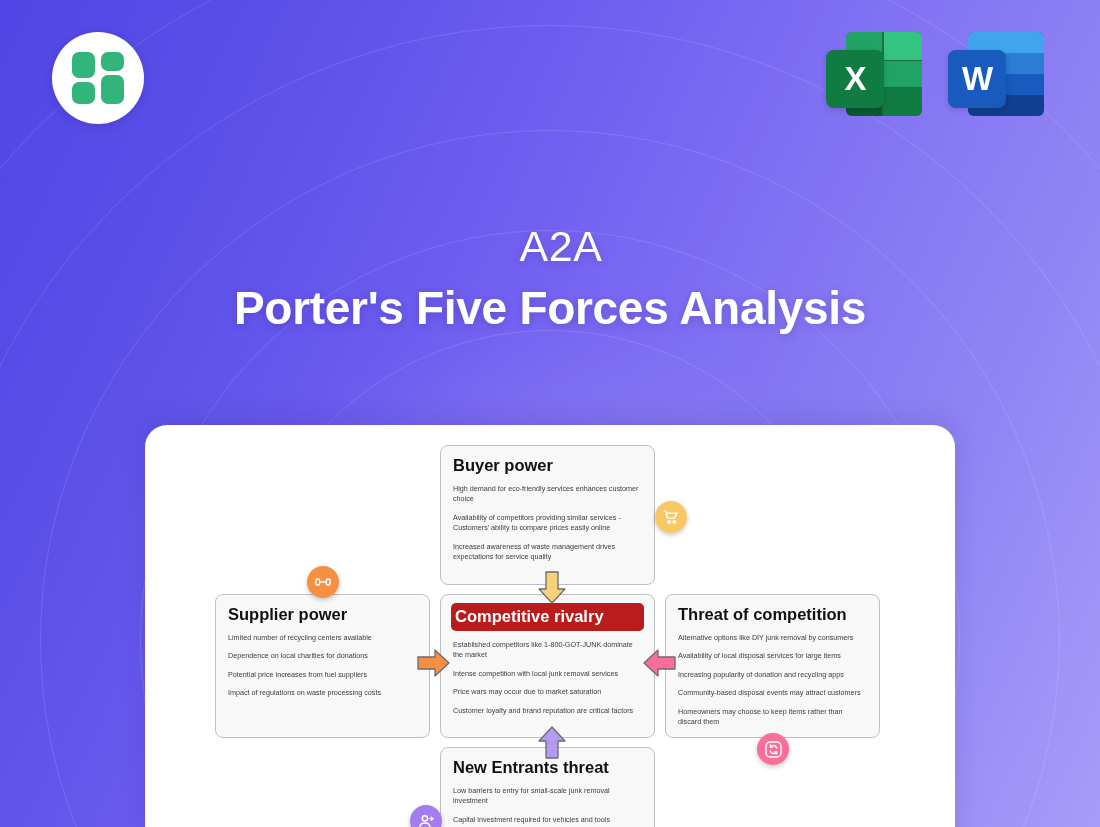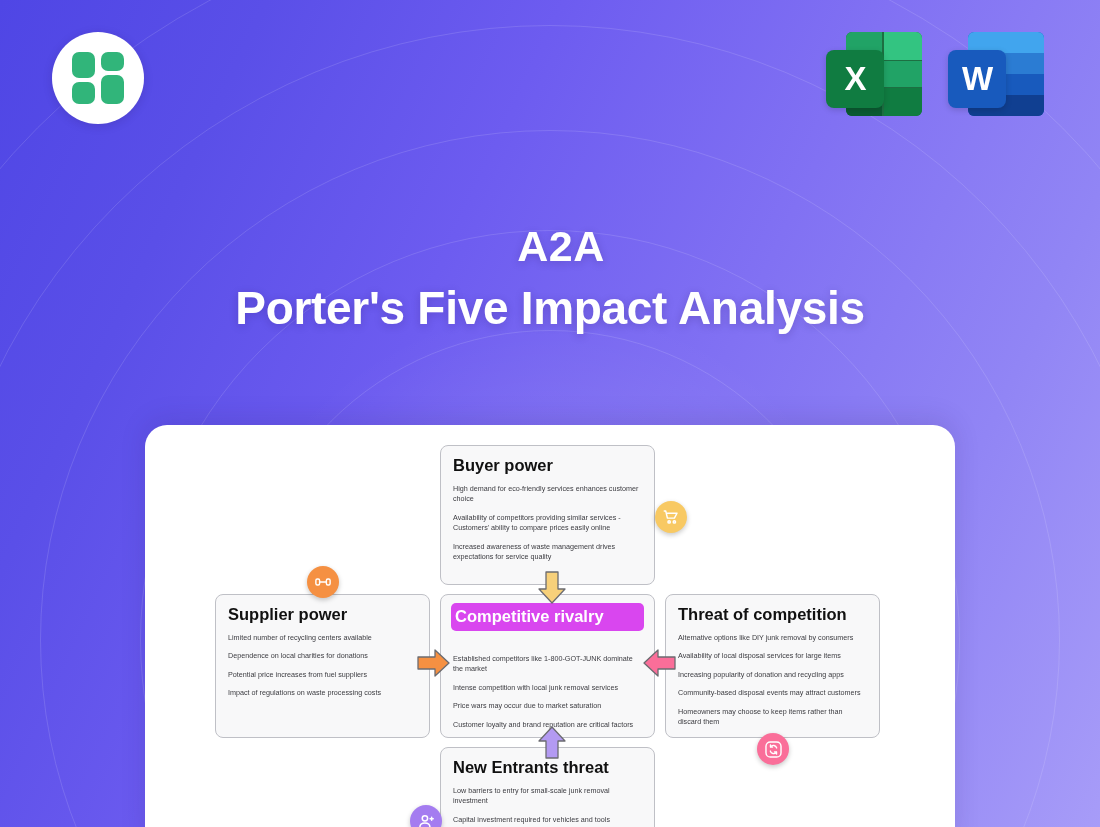--- a/index.html
+++ b/index.html
@@ -60,43 +60,43 @@
   
   .wd .sheet { background:#185abd; }
   .wd .s1 { left:0; top:0;   width:100%; height:25%; background:#41a5ee; }
   .wd .s2 { left:0; top:25%; width:100%; height:25%; background:#2b7cd3; }
   .wd .s3 { left:0; top:50%; width:100%; height:25%; background:#185abd; }
   .wd .s4 { left:0; top:75%; width:100%; height:25%; background:#103f91; }
   .wd .tile { background:#185abd; }
 
   
   .head { position:absolute; left:0; right:0; top:222px; text-align:center; color:#fff; }
-  .head .t1 { font-size:43px; font-weight:bold; letter-spacing:.5px; line-height:1.15;
+  .head .t1 { font-size:43px; font-weight:normal; letter-spacing:.5px; line-height:1.15;
               text-shadow:0 2px 8px rgba(40,20,90,.22);margin-left:22px; }
   .head .t2 { font-size:46px; font-weight:bold; letter-spacing:-.3px; margin-top:10px;
               text-shadow:0 2px 8px rgba(40,20,90,.22); }
 
   
   .card {
     position:absolute; left:145px; top:425px; width:810px; height:420px;
     background:#ffffff; border-radius:22px 22px 0 0;
     box-shadow:0 -6px 26px rgba(40,20,90,.13);
     overflow:hidden;
   }
 
   
   .fbox {
     position:absolute; background:#f8f8f9;
     border:1.5px solid #bfc0c6; border-radius:8px;
     padding:10px 12px 10px 12px;
   }
   .fbox h3 { font-size:16.5px; font-weight:bold; color:#111; margin-bottom:9px; }
   .fbox h3.banner {
-    background:#d946ef; color:#fff; border-radius:5px; padding:4px 4px 5px;
-    font-size:16.5px; margin:-2px -2px 23px -2px;
+    background:#b91c1c; color:#fff; border-radius:5px; padding:4px 4px 5px;
+    font-size:16.5px; margin:-2px -2px 9px -2px;
   }
   .fbox p { font-size:7.2px; color:#3b3b40; line-height:1.45; margin-bottom:8px; }
   .fbox p:last-child { margin-bottom:0; }
 
   #box-buyer       { left:295px; top:20px;  width:215px; height:140px; }
   #box-supplier    { left:70px;  top:169px; width:215px; height:144px; }
   #box-rivalry     { left:295px; top:169px; width:215px; height:144px; }
   #box-substitution{ left:520px; top:169px; width:215px; height:144px; }
   #box-entrants    { left:295px; top:322px; width:215px; height:140px; }
   .arr-wrap { position:absolute; }
@@ -160,21 +160,21 @@
           <i class="s2"></i>
           <i class="s3"></i>
           <i class="s4"></i>
       </div>
       <div class="tile">W</div>
     </div>
   </div>
 
   <div class="head">
     <div class="t1">A2A</div>
-    <div class="t2">Porter's Five Impact Analysis</div>
+    <div class="t2">Porter's Five Forces Analysis</div>
   </div>
 
   <div class="card">
 
     <div class="fbox" id="box-buyer">
       <h3>Buyer power</h3>
       <p>High demand for eco-friendly services enhances customer choice</p>
       <p>Availability of competitors providing similar services  - Customers' ability to compare prices easily online</p>
       <p>Increased awareness of waste management drives expectations for service quality</p>
     </div>

